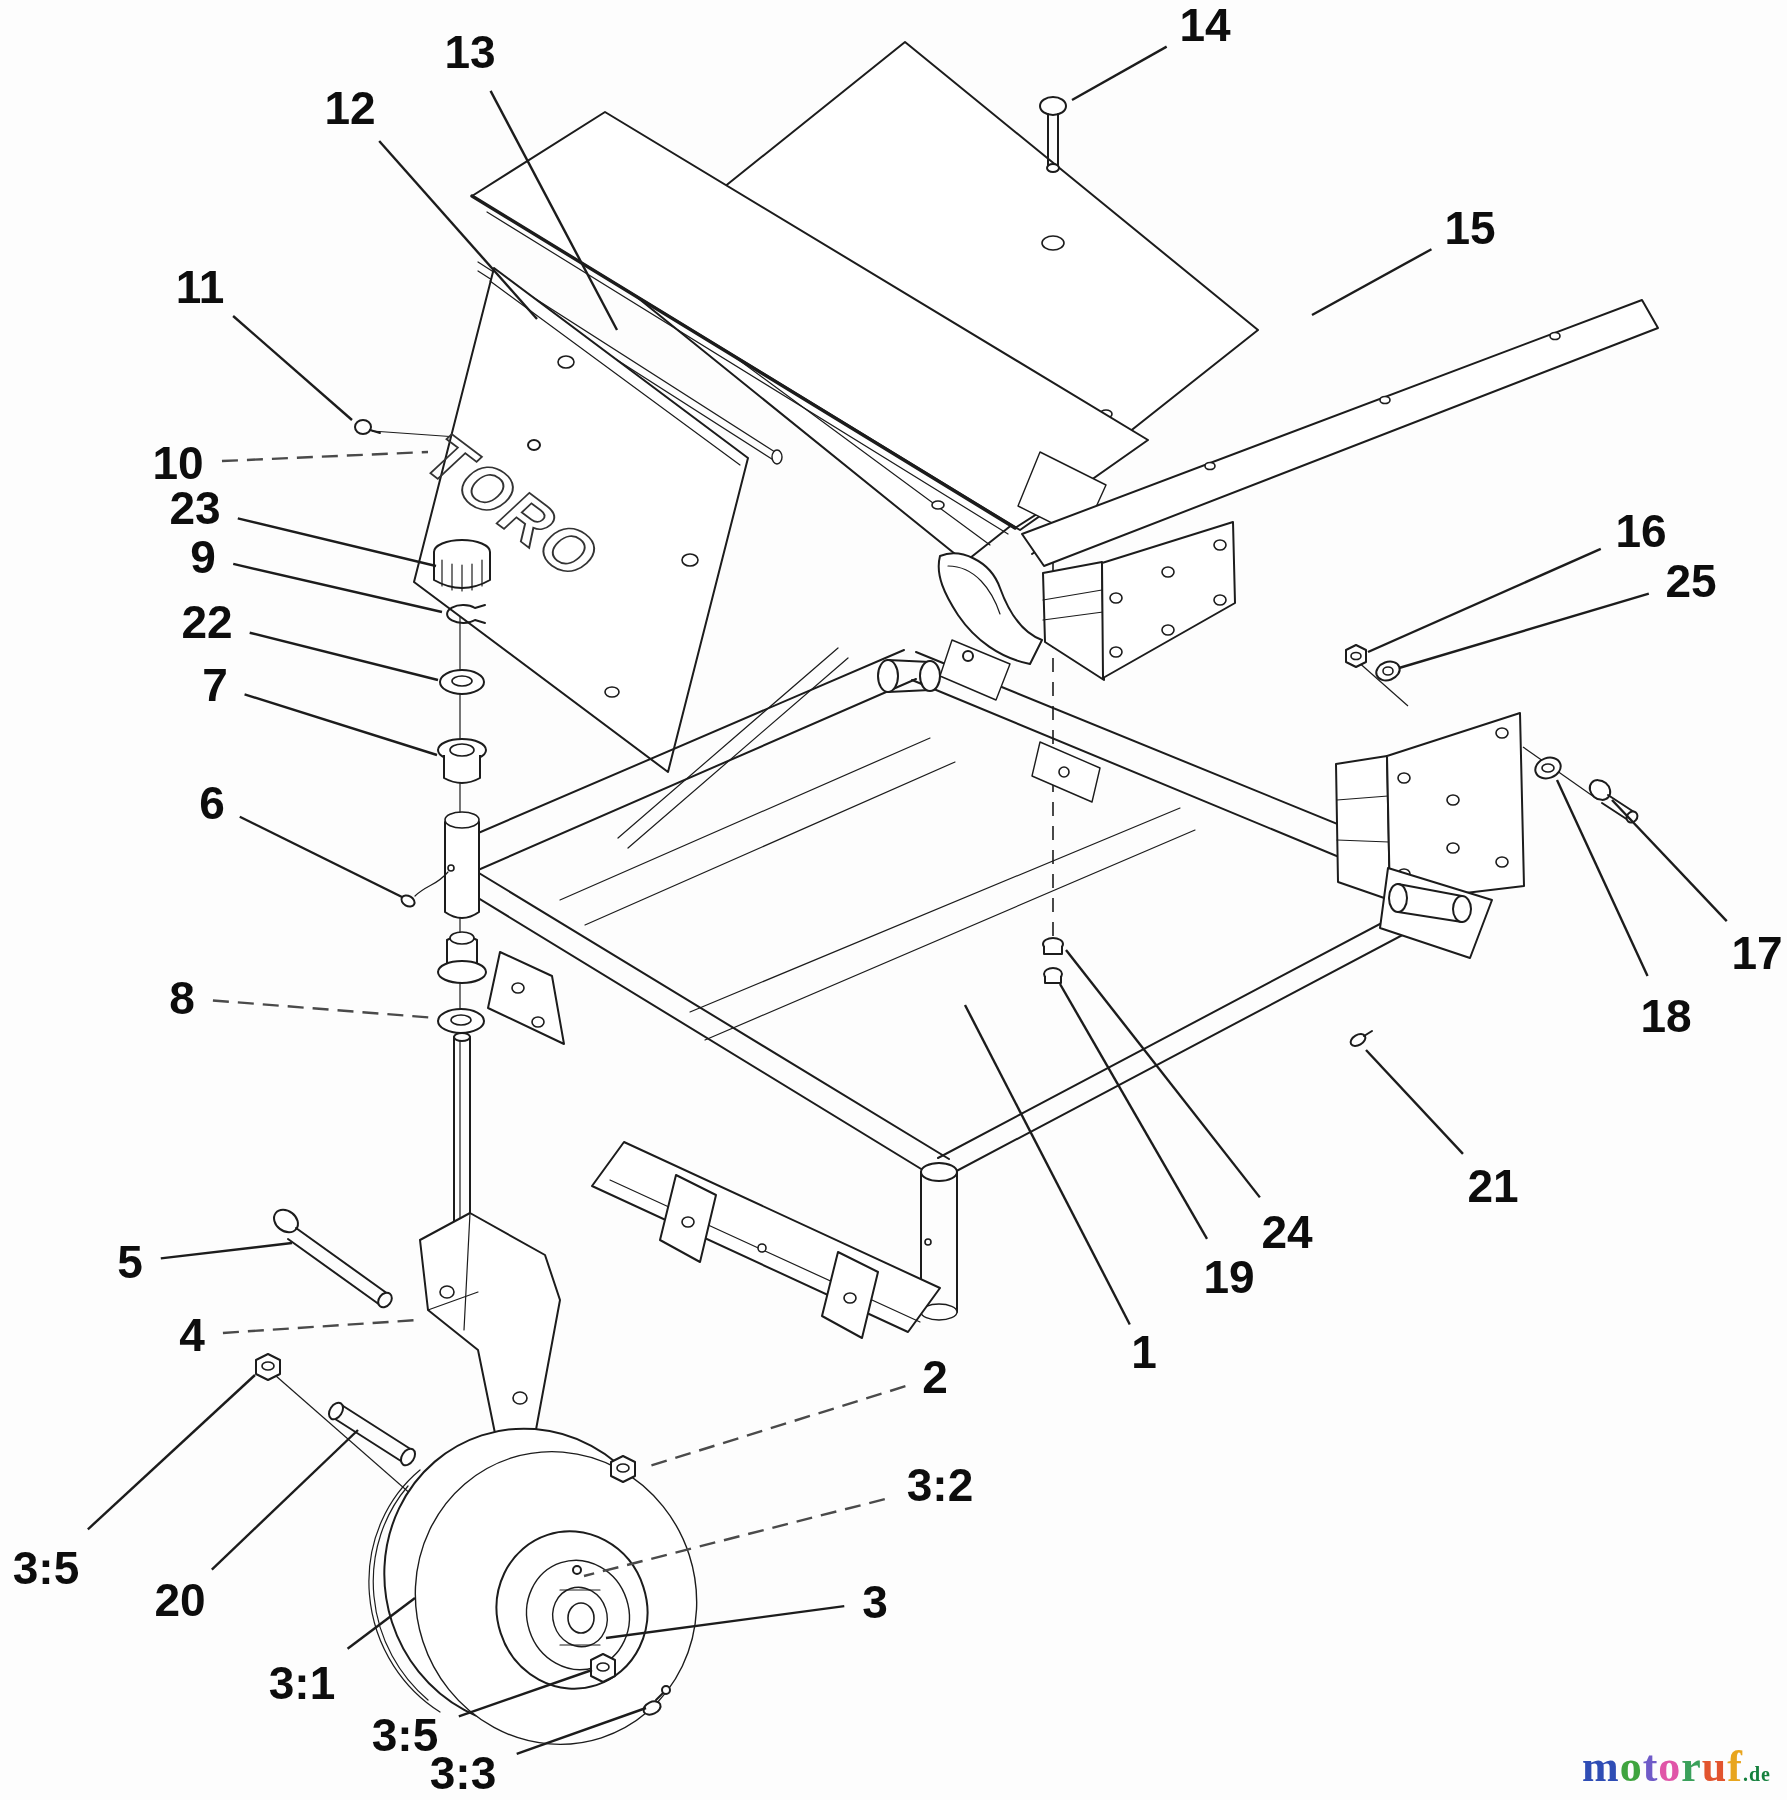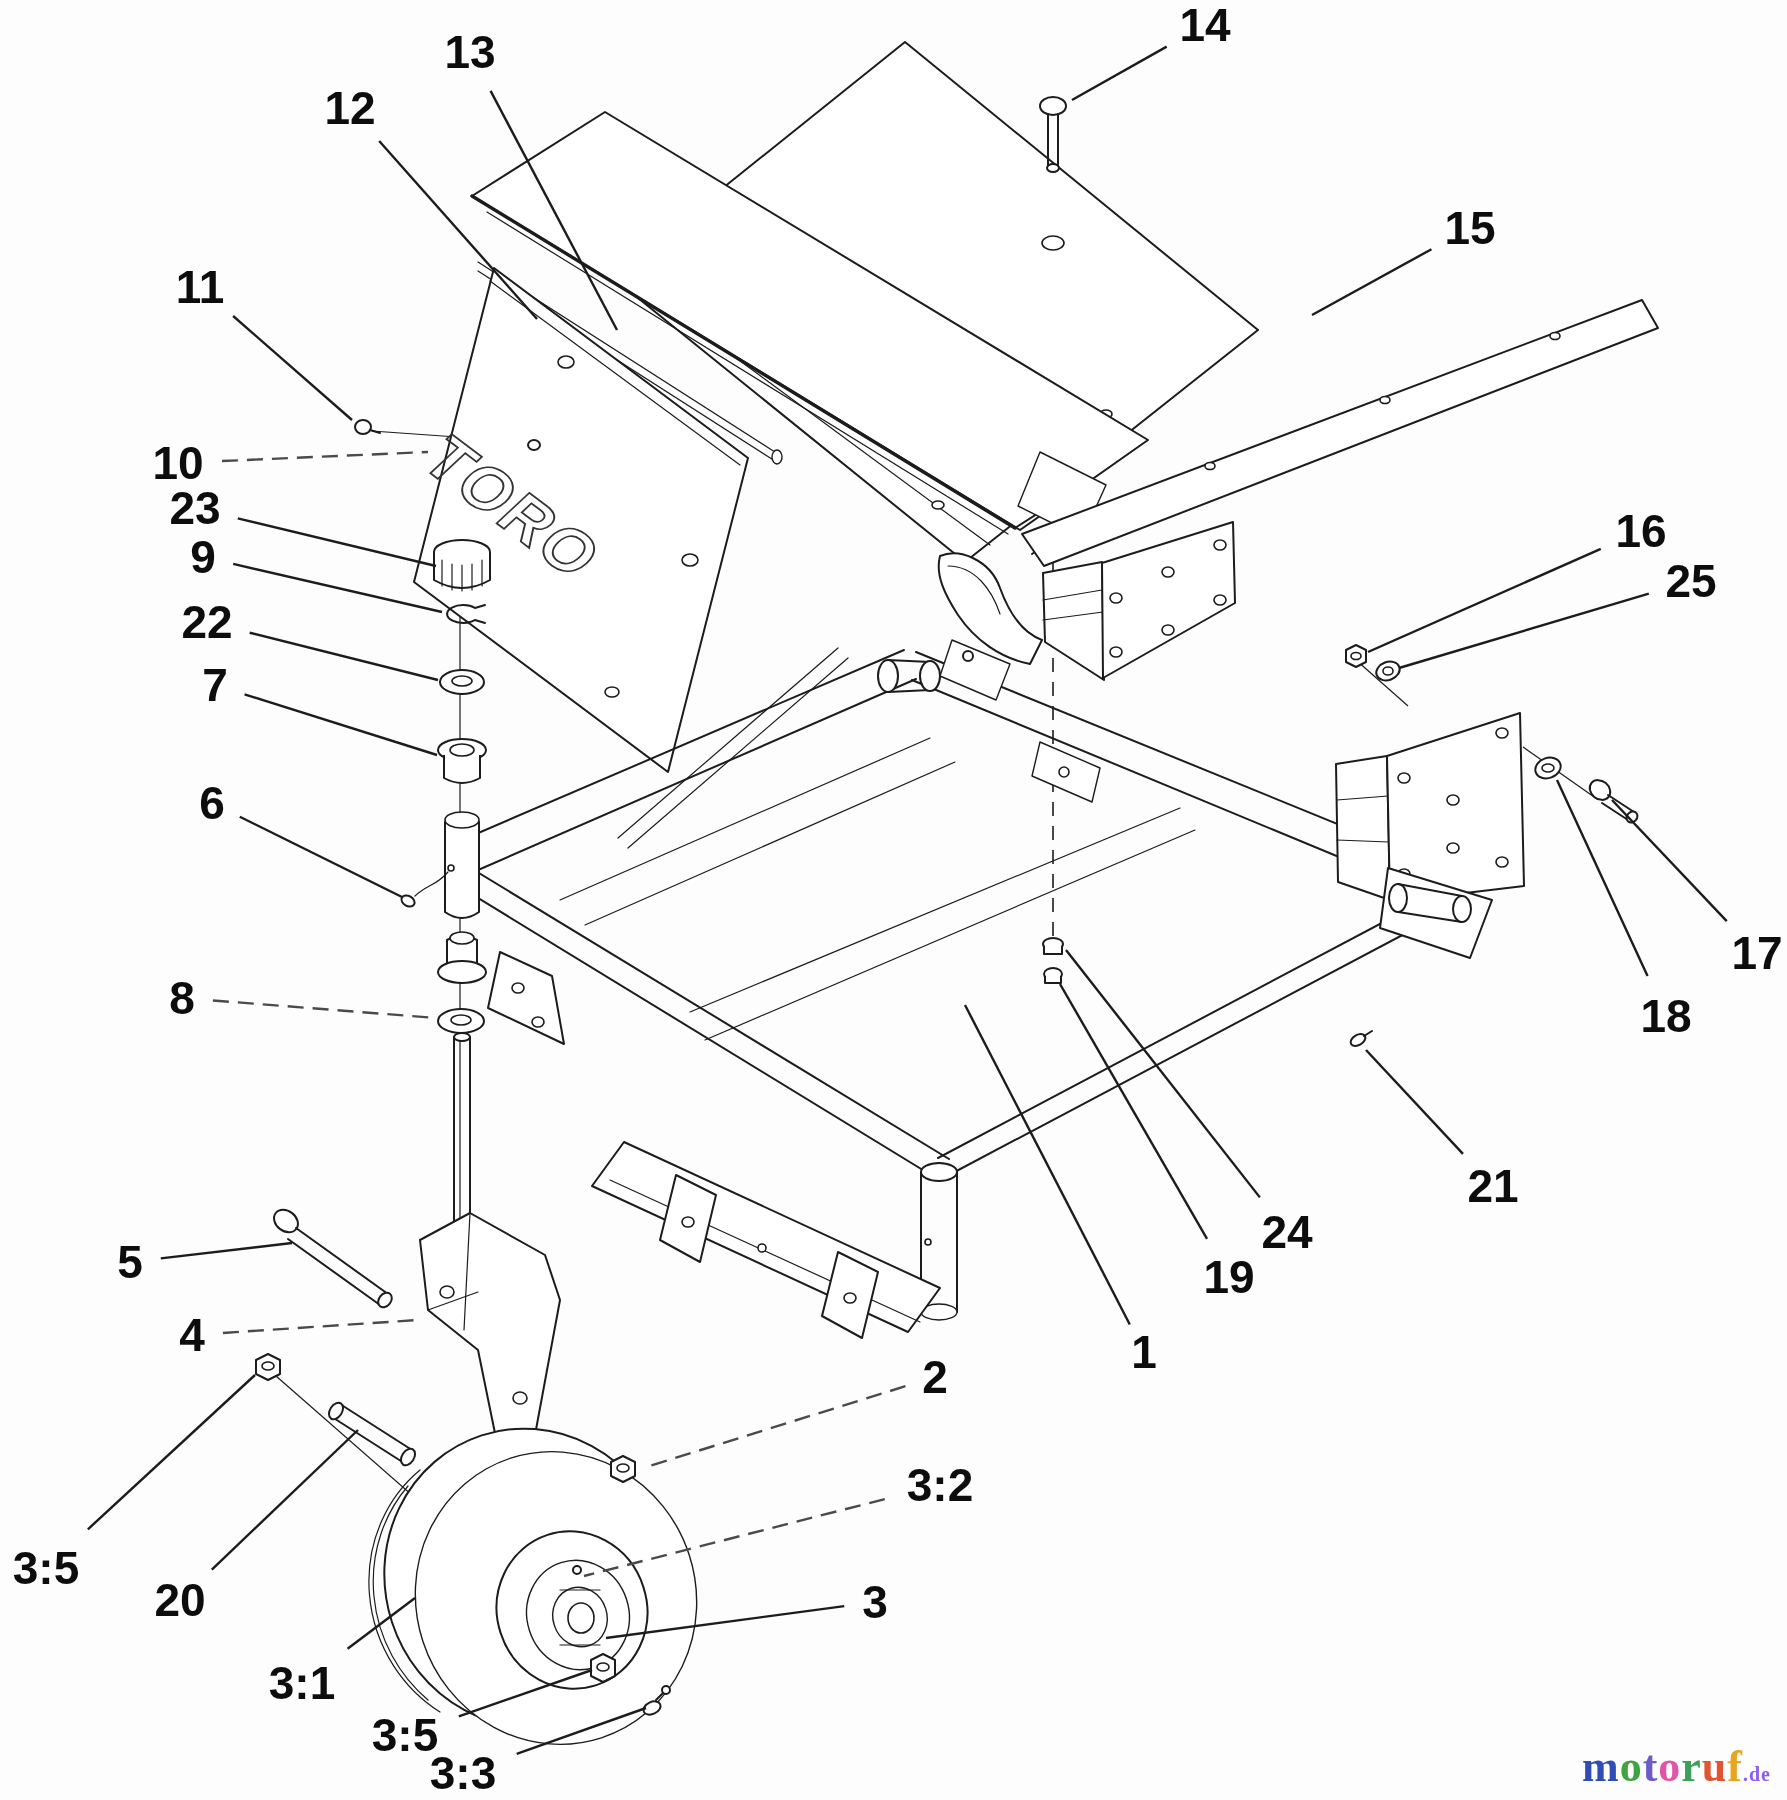--- a/index.html
+++ b/index.html
@@ -13,21 +13,21 @@
   .part{fill:#ffffff;stroke:#1c1c1c;stroke-width:2;stroke-linejoin:round;}
   .partthin{fill:#ffffff;stroke:#1c1c1c;stroke-width:1.4;stroke-linejoin:round;}
   .hole{fill:#ffffff;stroke:#1c1c1c;stroke-width:1.6;}
   .axis{stroke:#1c1c1c;stroke-width:1.2;fill:none;}
   .dashedaxis{stroke:#1c1c1c;stroke-width:1.6;stroke-dasharray:14 10;fill:none;}
   .leader{stroke:#1c1c1c;stroke-width:2.4;fill:none;}
   .leader.dashed{stroke:#4a4a4a;stroke-dasharray:16 9;}
   .callout-text{font:bold 46px "Liberation Sans",sans-serif;fill:#0d0d0d;text-anchor:middle;}
   .brand-text{font:bold 64px "Liberation Sans",sans-serif;fill:none;stroke:#333;stroke-width:1.8;letter-spacing:3px;}
   .watermark{position:absolute;right:16px;bottom:8px;font:bold 44px "Liberation Serif",serif;letter-spacing:1px;}
-  .watermark .wm-suffix{font-size:20px;color:#8b5cf6;font-weight:bold;}
+  .watermark .wm-suffix{font-size:20px;color:#15803d;font-weight:bold;}
 </style>
 </head>
 <body>
 
 <div class="stage">
 <svg width="1787" height="1800" viewBox="0 0 1787 1800">
 
   <g>
     <line class="dashedaxis" x1="1053" y1="178" x2="1053" y2="938"></line>
     <line class="axis" x1="460" y1="588" x2="460" y2="1240"></line>

